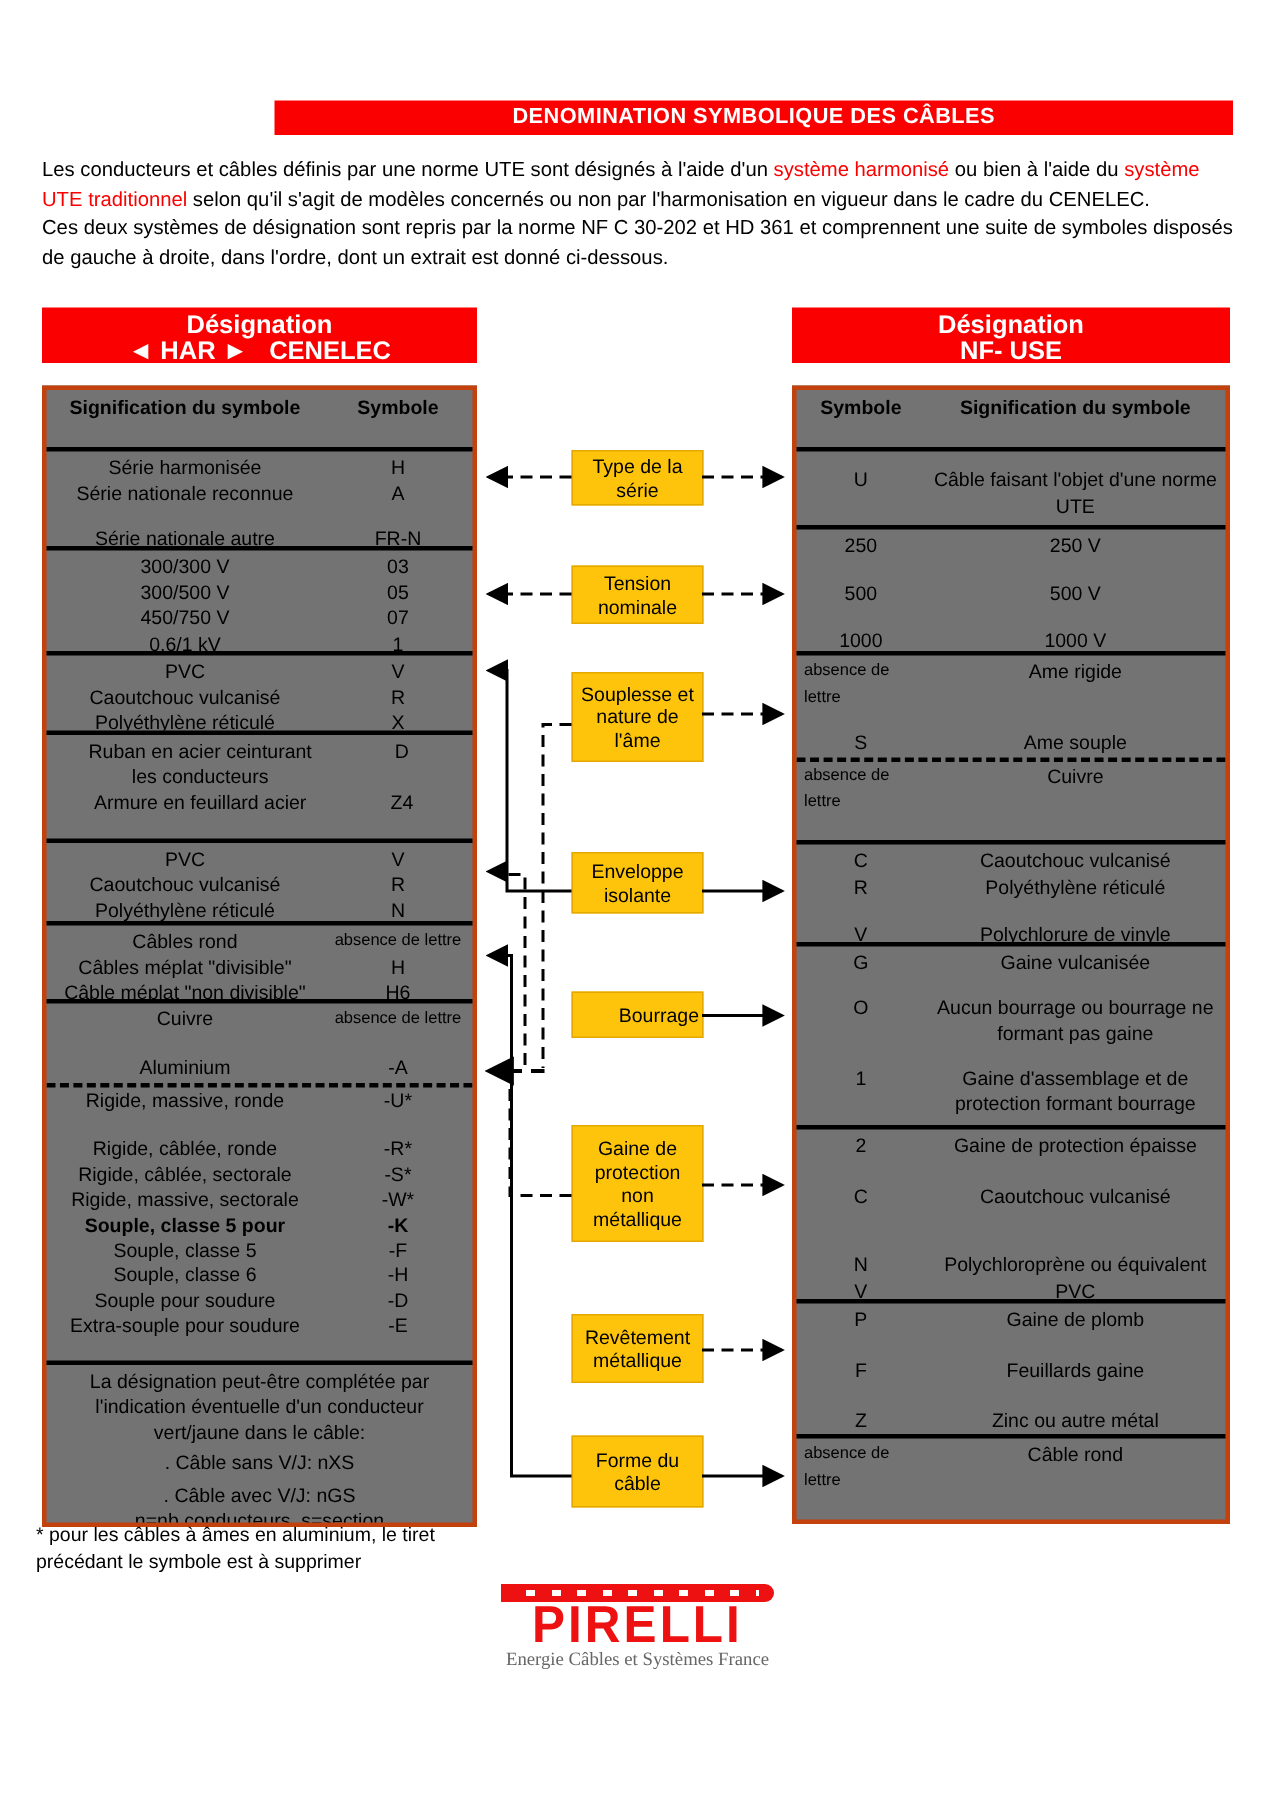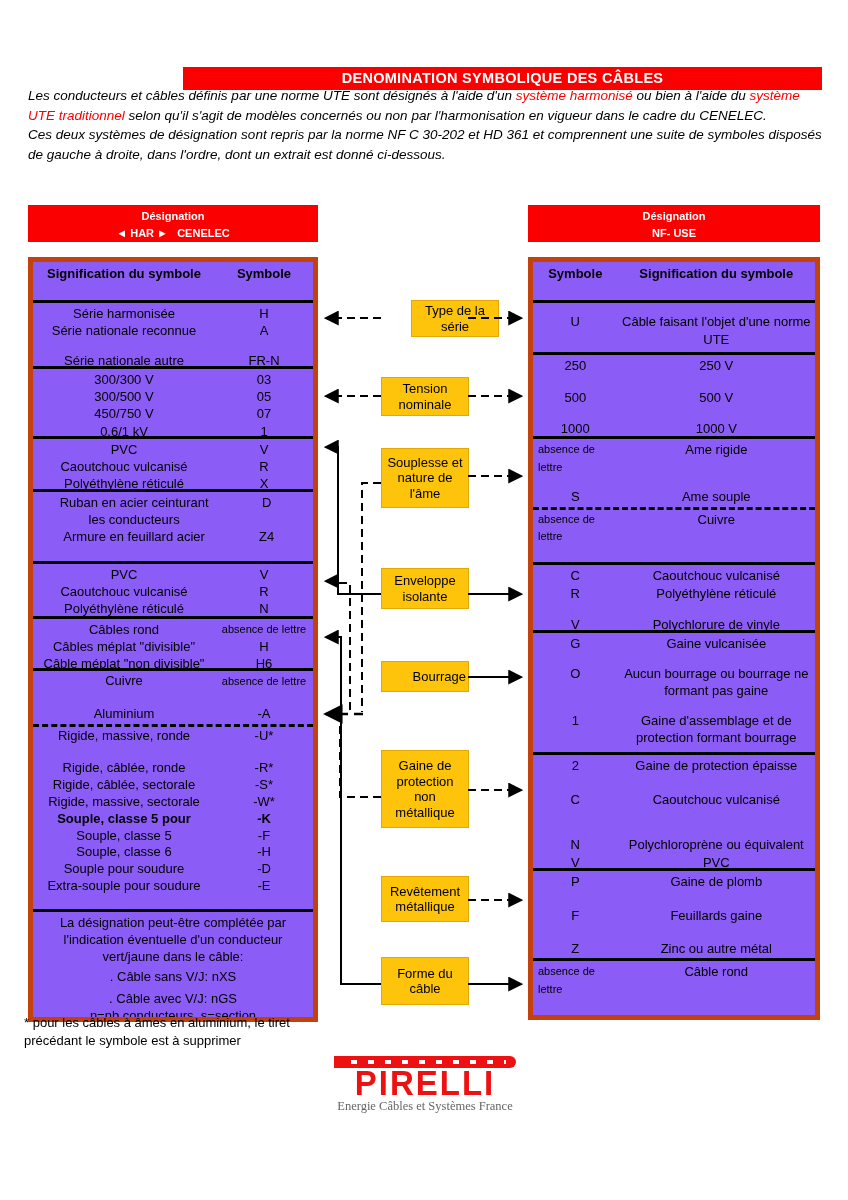--- a/index.html
+++ b/index.html
@@ -4,52 +4,52 @@
 <style>
   * { margin:0; padding:0; box-sizing:border-box; }
   body { background:#fff; }
   .page { position:relative; width:848px; height:1200px; background:#fff;
           font-family:"Liberation Sans", sans-serif; color:#000; overflow:hidden;border-radius:20px; }
 
   .titlebar { position:absolute; left:183px; top:67px; width:639px; height:23px;
               background:#fb0000; color:#fff; font-weight:bold; font-size:14.5px;
               text-align:center; line-height:23px; letter-spacing:.3px; }
 
-  .intro { position:absolute; left:28px; top:86px; width:796px;
-           font-size:13.5px; line-height:19.5px;font-style:italic; }
+  .intro { position:absolute; left:28px; top:103px; width:796px;
+           font-size:13.5px; line-height:19.5px; }
   .intro p { margin:0; }
   .red-text { color:#fb0000; }
 
   .desig-header { position:absolute; top:205px; height:37px; background:#fb0000;
-                  color:#fff; font-weight:bold; text-align:center; font-size:11px;
+                  color:#fff; font-weight:bold; text-align:center; font-size:17px;
                   line-height:17px; padding-top:3px; }
   .desig-left  { left:28px;  width:290px; }
   .desig-right { left:528px; width:292px; }
   .desig-header .l2 { white-space:pre; }
 
-  .dtable { position:absolute; top:257px; border:5px solid #c2410c; background:#8b5cf6; }
+  .dtable { position:absolute; top:257px; border:3px solid #c2410c; background:#737373; }
   .left-t  { left:28px;  width:290px; }
   .right-t { left:528px; width:292px; }
   .tsection { overflow:hidden; border-top:3px solid #000; padding-top:2px; }
   .tsection:first-child { border-top:none; }
   .thead { font-weight:bold; padding-top:3px; }
   .trow { display:flex; font-size:13px; line-height:17.2px; }
   .right-t .trow { line-height:17.5px; }
   .trow .c1, .trow .c2 { text-align:center; }
   .left-t  .c1 { width:65%; } .left-t  .c2 { width:35%; }
   .right-t .c1 { width:30%; } .right-t .c2 { width:70%; }
   .right-t .c1.small { text-align:left; padding-left:5px; }
   .small { font-size:11px; }
   .full { font-size:13px; line-height:17px; text-align:center; padding:0 8px; }
   .tdivider { border-top:3px dashed #000; margin:1px 0; height:2px; }
 
   .mbox { position:absolute; left:381px; width:88px; background:#fdc40b;
           border:1px solid #e4a900; display:flex; align-items:center; justify-content:center;
           text-align:center; font-size:13px; line-height:15.5px; padding:2px; }
-  .mbox1 { top:300px; height:37px;margin-left:30px; }
+  .mbox1 { top:300px; height:37px; }
   .mbox2 { top:377px; height:39px; }
   .mbox3 { top:448px; height:60px; }
   .mbox4 { top:568px; height:41px; }
   .mbox5 { top:661px; height:31px;justify-content:flex-end; }
   .mbox6 { top:750px; height:78px; }
   .mbox7 { top:876px; height:46px; }
   .mbox8 { top:957px; height:48px; }
 
   .connectors { position:absolute; left:0; top:0; pointer-events:none; }
 

